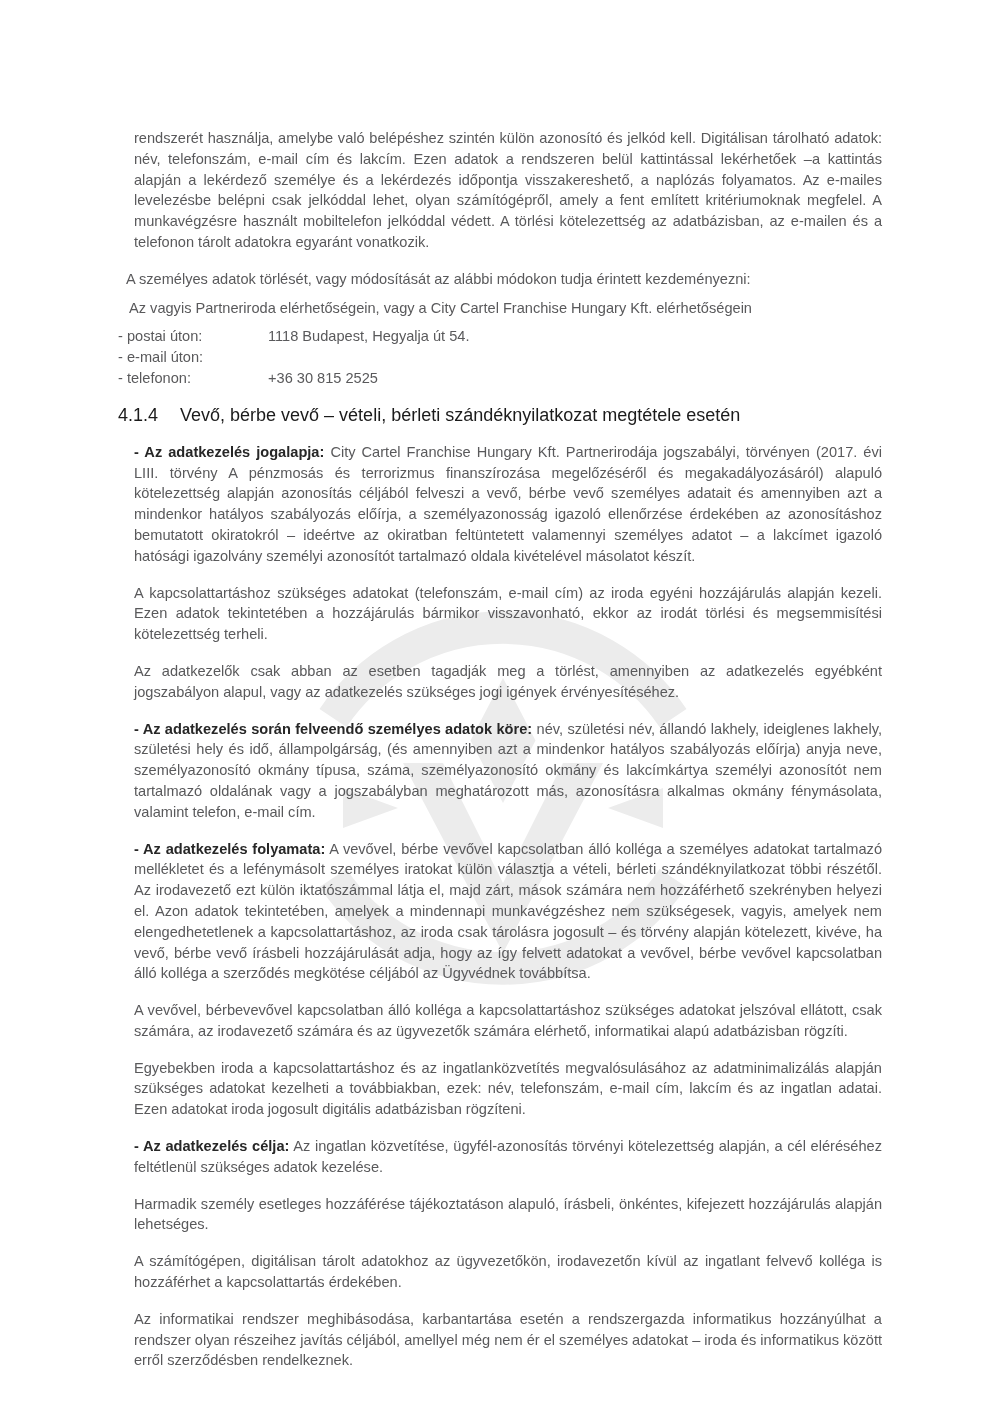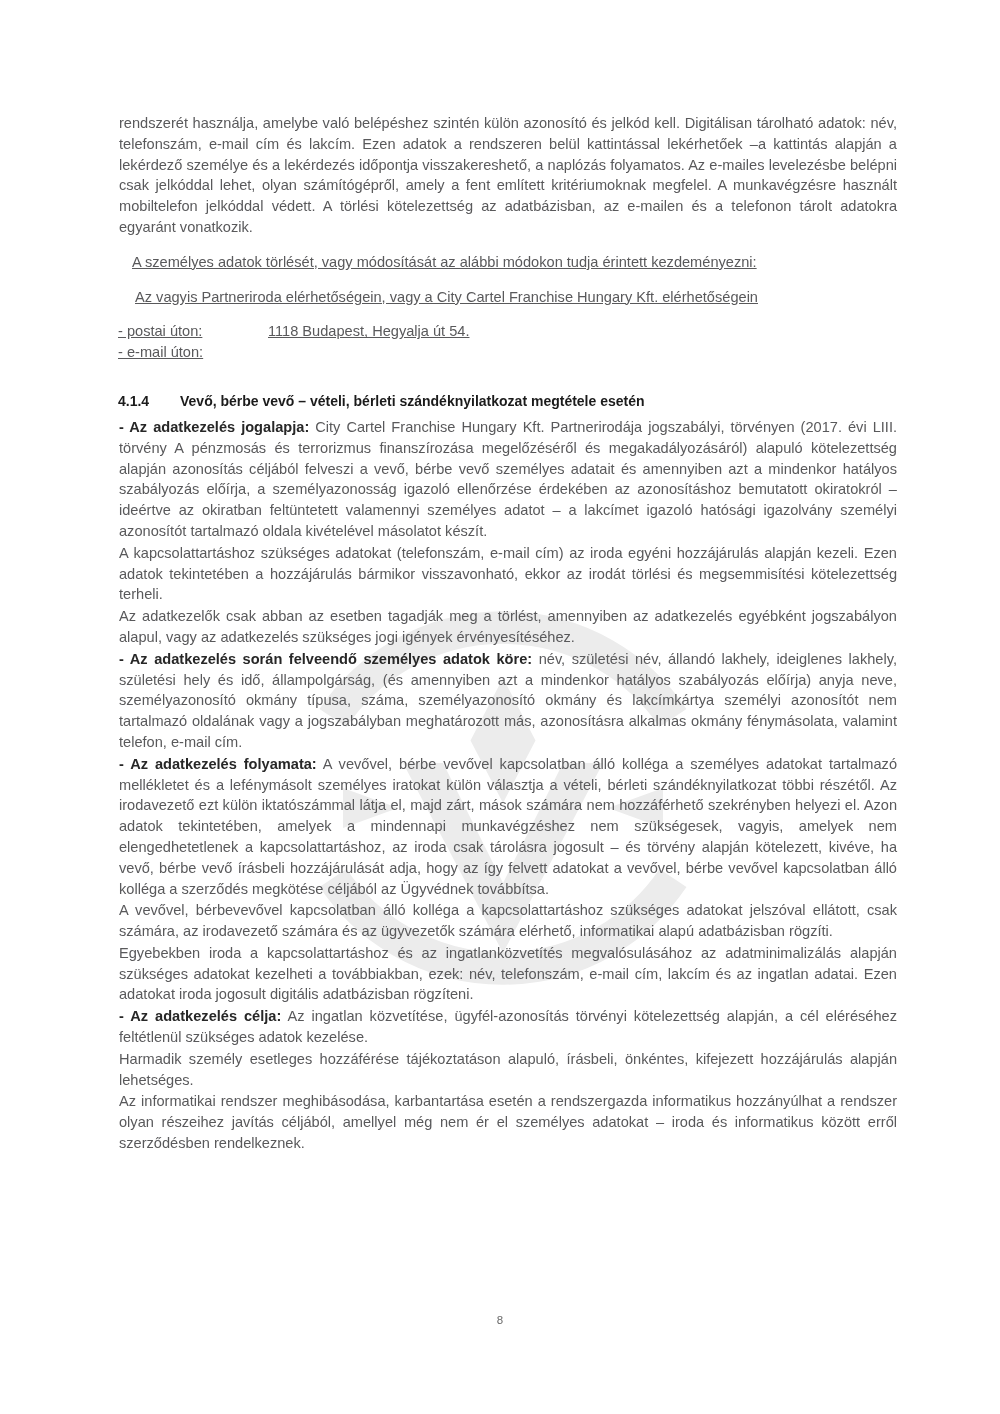--- a/index.html
+++ b/index.html
@@ -22,33 +22,33 @@
   .content{
     position:absolute;
     left:118px;
     top:112px;
     width:780px;
     z-index:1;
     color:#59595b;
     font-size:14.6px;
     line-height:20.8px;
   }
-  .para{margin:1px;text-align:justify;}
+  .para{margin:16px;text-align:justify;}
   .para strong{color:#272727;}
-  .line{margin:14px;text-decoration:underline;}
+  .line{margin:8px;}
   .indent{padding-left:3px;}
-  .contact-row{display:flex;text-decoration:underline;}
+  .contact-row{display:flex;}
   .contact-label{flex:0 0 150px;}
   .contact-value{flex:1;}
   .heading{
     display:flex;
-    margin:27px 0 5px 0;
-    font-weight:bold;
+    margin:15px 0 5px 0;
+    font-weight:normal;
     color:#1b1b1b;
-    font-size:14px;
+    font-size:18px;
     line-height:22px;
   }
   .h-num{flex:0 0 62px;}
   .h-title{flex:1;}
   .page-num{
     position:absolute;
     top:1314px;
     left:0;
     width:100%;
     text-align:center;
@@ -82,34 +82,39 @@
     <div class="line">A személyes adatok törlését, vagy módosítását az alábbi módokon tudja érintett kezdeményezni:</div>
     <div class="line indent">Az vagyis Partneriroda elérhetőségein, vagy a City Cartel Franchise Hungary Kft. elérhetőségein</div>
 
     <div class="contact-row">
       <span class="contact-label">- postai úton:</span>
       <span class="contact-value">1118 Budapest, Hegyalja út 54.</span>
     </div>
     <div class="contact-row">
       <span class="contact-label">- e-mail úton:</span>
     </div>
+    <div class="contact-row">
+      <span class="contact-label">- telefonon:</span>
+      <span class="contact-value">+36 30 815 2525</span>
+    </div>
 
     <h2 class="heading">
       <span class="h-num">4.1.4</span>
       <span class="h-title">Vevő, bérbe vevő – vételi, bérleti szándéknyilatkozat megtétele esetén</span>
     </h2>
 
     <p class="para"><strong>- Az adatkezelés jogalapja:</strong><span> City Cartel Franchise Hungary Kft. Partnerirodája jogszabályi, törvényen (2017. évi LIII. törvény A pénzmosás és terrorizmus finanszírozása megelőzéséről és megakadályozásáról) alapuló kötelezettség alapján azonosítás céljából felveszi a vevő, bérbe vevő személyes adatait és amennyiben azt a mindenkor hatályos szabályozás előírja, a személyazonosság igazoló ellenőrzése érdekében az azonosításhoz bemutatott okiratokról – ideértve az okiratban feltüntetett valamennyi személyes adatot – a lakcímet igazoló hatósági igazolvány személyi azonosítót tartalmazó oldala kivételével másolatot készít.</span></p>
     <p class="para"><strong></strong><span>A kapcsolattartáshoz szükséges adatokat (telefonszám, e-mail cím) az iroda egyéni hozzájárulás alapján kezeli. Ezen adatok tekintetében a hozzájárulás bármikor visszavonható, ekkor az irodát törlési és megsemmisítési kötelezettség terheli.</span></p>
     <p class="para"><strong></strong><span>Az adatkezelők csak abban az esetben tagadják meg a törlést, amennyiben az adatkezelés egyébként jogszabályon alapul, vagy az adatkezelés szükséges jogi igények érvényesítéséhez.</span></p>
     <p class="para"><strong>- Az adatkezelés során felveendő személyes adatok köre:</strong><span> név, születési név, állandó lakhely, ideiglenes lakhely, születési hely és idő, állampolgárság, (és amennyiben azt a mindenkor hatályos szabályozás előírja) anyja neve, személyazonosító okmány típusa, száma, személyazonosító okmány és lakcímkártya személyi azonosítót nem tartalmazó oldalának vagy a jogszabályban meghatározott más, azonosításra alkalmas okmány fénymásolata, valamint telefon, e-mail cím.</span></p>
     <p class="para"><strong>- Az adatkezelés folyamata:</strong><span> A vevővel, bérbe vevővel kapcsolatban álló kolléga a személyes adatokat tartalmazó mellékletet és a lefénymásolt személyes iratokat külön választja a vételi, bérleti szándéknyilatkozat többi részétől. Az irodavezető ezt külön iktatószámmal látja el, majd zárt, mások számára nem hozzáférhető szekrényben helyezi el. Azon adatok tekintetében, amelyek a mindennapi munkavégzéshez nem szükségesek, vagyis, amelyek nem elengedhetetlenek a kapcsolattartáshoz, az iroda csak tárolásra jogosult – és törvény alapján kötelezett, kivéve, ha vevő, bérbe vevő írásbeli hozzájárulását adja, hogy az így felvett adatokat a vevővel, bérbe vevővel kapcsolatban álló kolléga a szerződés megkötése céljából az Ügyvédnek továbbítsa.</span></p>
     <p class="para"><strong></strong><span>A vevővel, bérbevevővel kapcsolatban álló kolléga a kapcsolattartáshoz szükséges adatokat jelszóval ellátott, csak számára, az irodavezető számára és az ügyvezetők számára elérhető, informatikai alapú adatbázisban rögzíti.</span></p>
     <p class="para"><strong></strong><span>Egyebekben iroda a kapcsolattartáshoz és az ingatlanközvetítés megvalósulásához az adatminimalizálás alapján szükséges adatokat kezelheti a továbbiakban, ezek: név, telefonszám, e-mail cím, lakcím és az ingatlan adatai. Ezen adatokat iroda jogosult digitális adatbázisban rögzíteni.</span></p>
     <p class="para"><strong>- Az adatkezelés célja:</strong><span> Az ingatlan közvetítése, ügyfél-azonosítás törvényi kötelezettség alapján, a cél eléréséhez feltétlenül szükséges adatok kezelése.</span></p>
     <p class="para"><strong></strong><span>Harmadik személy esetleges hozzáférése tájékoztatáson alapuló, írásbeli, önkéntes, kifejezett hozzájárulás alapján lehetséges.</span></p>
+    <p class="para"><strong></strong><span>A számítógépen, digitálisan tárolt adatokhoz az ügyvezetőkön, irodavezetőn kívül az ingatlant felvevő kolléga is hozzáférhet a kapcsolattartás érdekében.</span></p>
     <p class="para"><strong></strong><span>Az informatikai rendszer meghibásodása, karbantartása esetén a rendszergazda informatikus hozzányúlhat a rendszer olyan részeihez javítás céljából, amellyel még nem ér el személyes adatokat – iroda és informatikus között erről szerződésben rendelkeznek.</span></p>
 
   </div>
 
   <div class="page-num">8</div>
 
 </div>
 
 </body></html>

